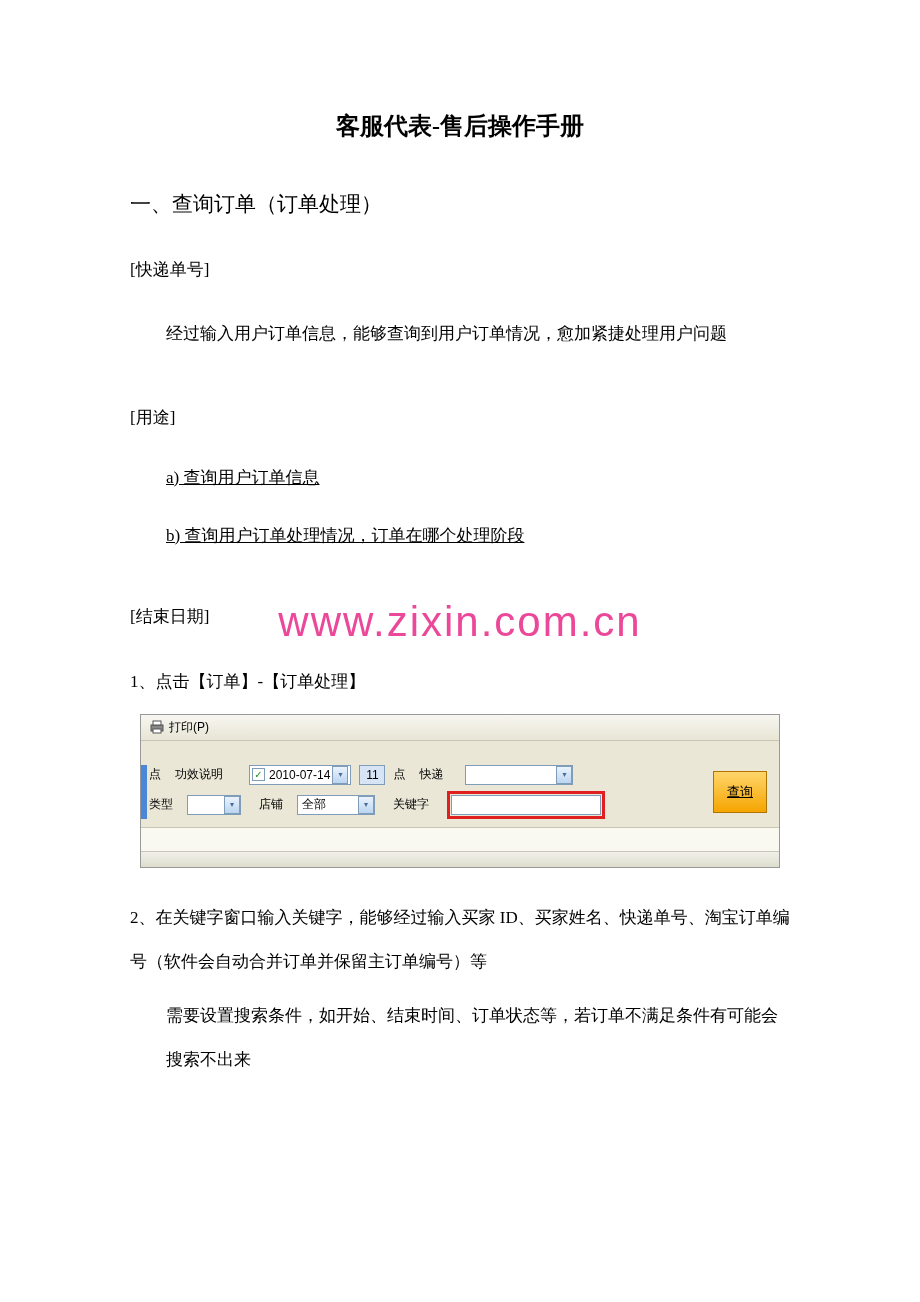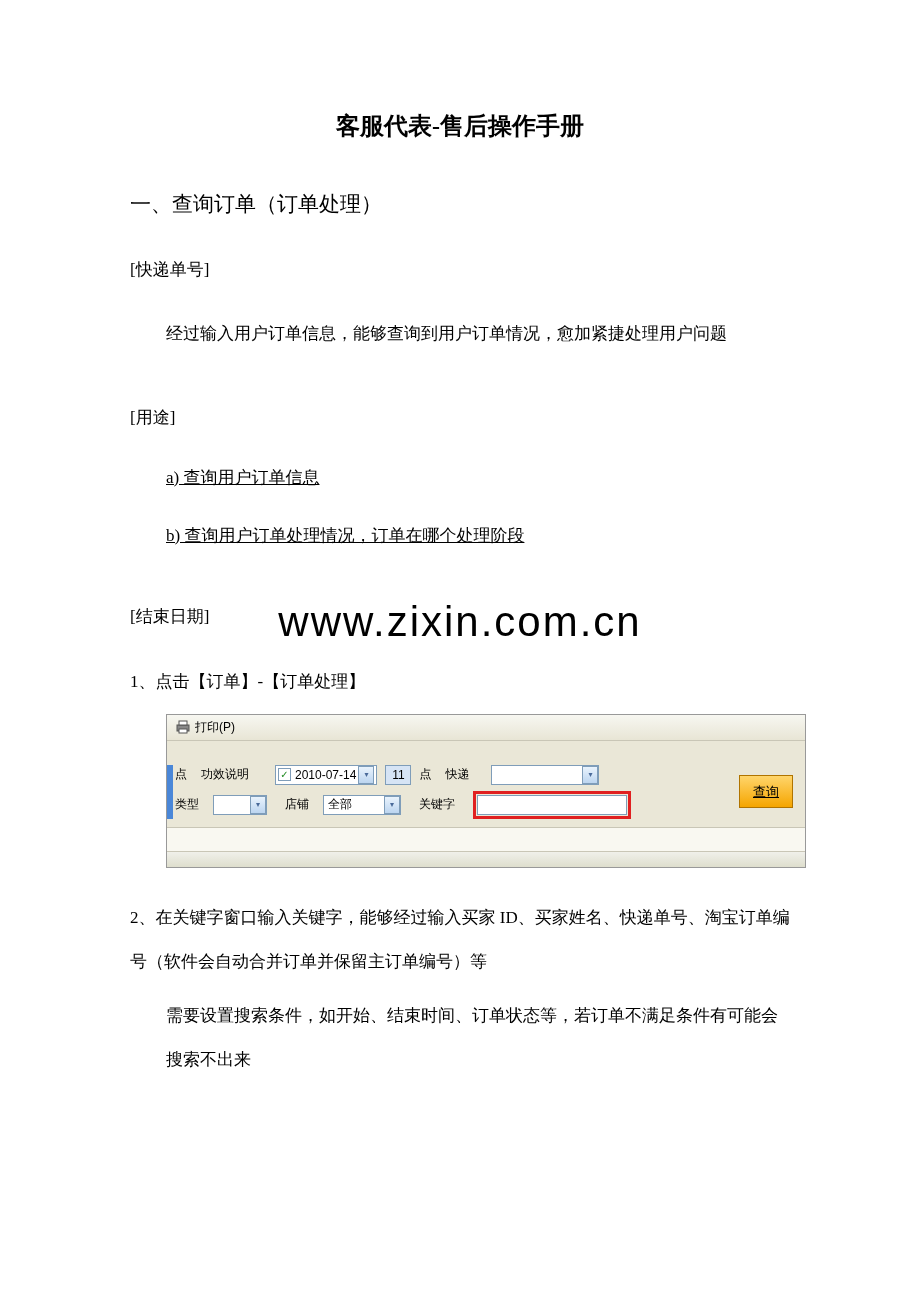--- a/index.html
+++ b/index.html
@@ -42,32 +42,32 @@
     margin-bottom: 24px;
     text-decoration: underline;
   }
   .watermark {
     position: absolute;
     top: 598px;
     left: 0;
     width: 920px;
     text-align: center;
     font-size: 42px;
-    color: #000000;
+    color: #ec4899;
     letter-spacing: 2px;
     font-family: Arial, sans-serif;
     pointer-events: none;
     z-index: 0;
   }
   .body-content { position: relative; z-index: 1; }
 
   
   .screenshot {
     width: 640px;
-    margin-left: 36px;
+    margin-left: 10px;
     margin-bottom: 28px;
     border: 1px solid #999;
     background: #eae7d7;
     font-family: "SimSun", "宋体", Tahoma, sans-serif;
     font-size: 12px;
   }
   .ss-toolbar {
     background: linear-gradient(#f7f7f1, #e8e5d5);
     border-bottom: 1px solid #c9c6b6;
     padding: 4px 8px;
@@ -151,21 +151,21 @@
   }
   .kw-input {
     width: 150px; height: 20px;
     border: 1px solid #7f9db9;
     background: #fff;
     font-size: 12px;
     padding: 0 4px;
   }
   .query-btn {
     width: 54px;
-    height: 33px;
+    height: 42px;
     background: linear-gradient(#ffd56b,#f5a500);
     border: 1px solid #b07400;
     font-size: 13px;
     display: inline-flex;
     align-items: center;
     justify-content: center;
     cursor: pointer;
     margin-left: auto;
     margin-right: 6px;
     text-decoration: underline;

